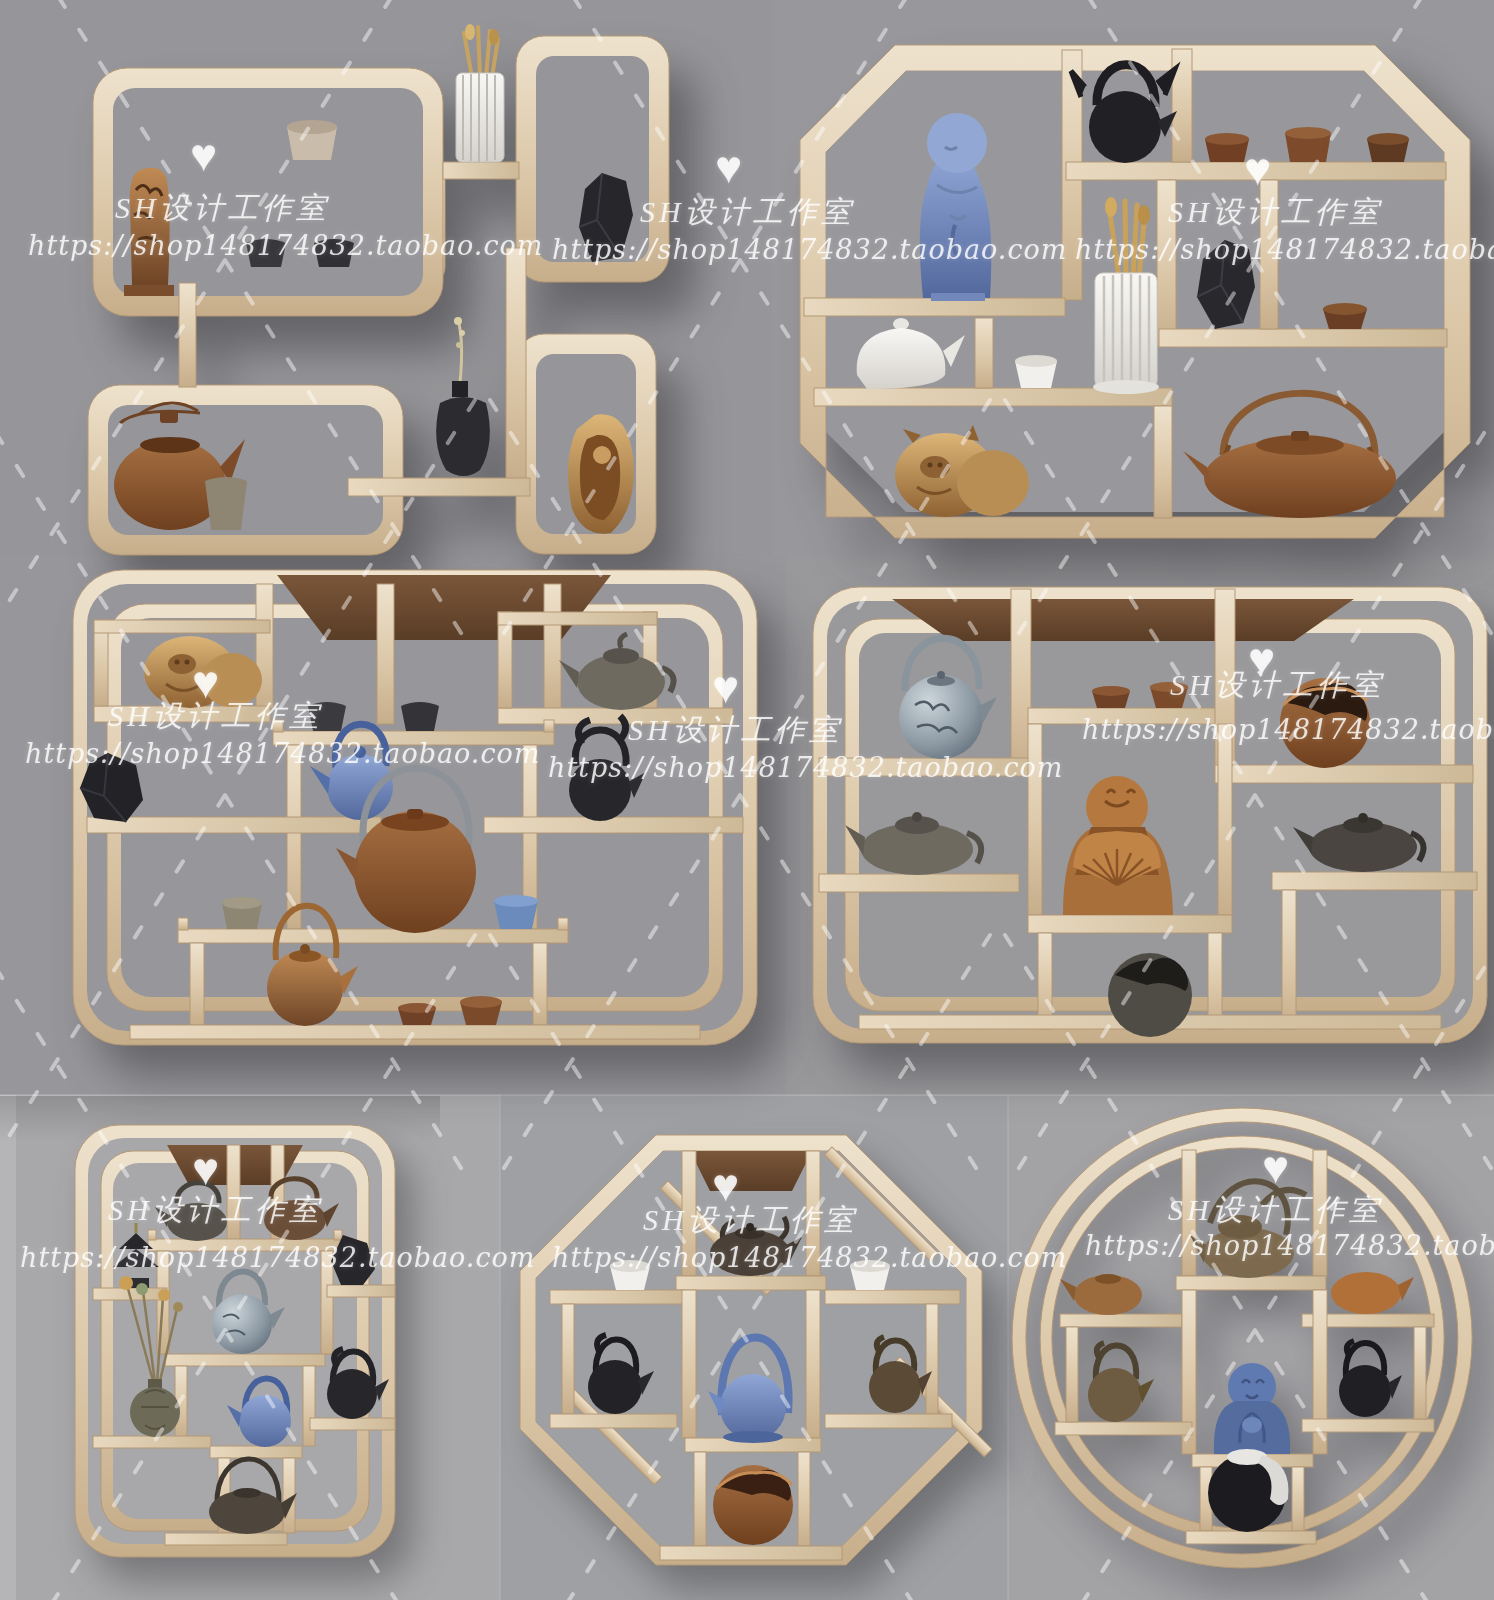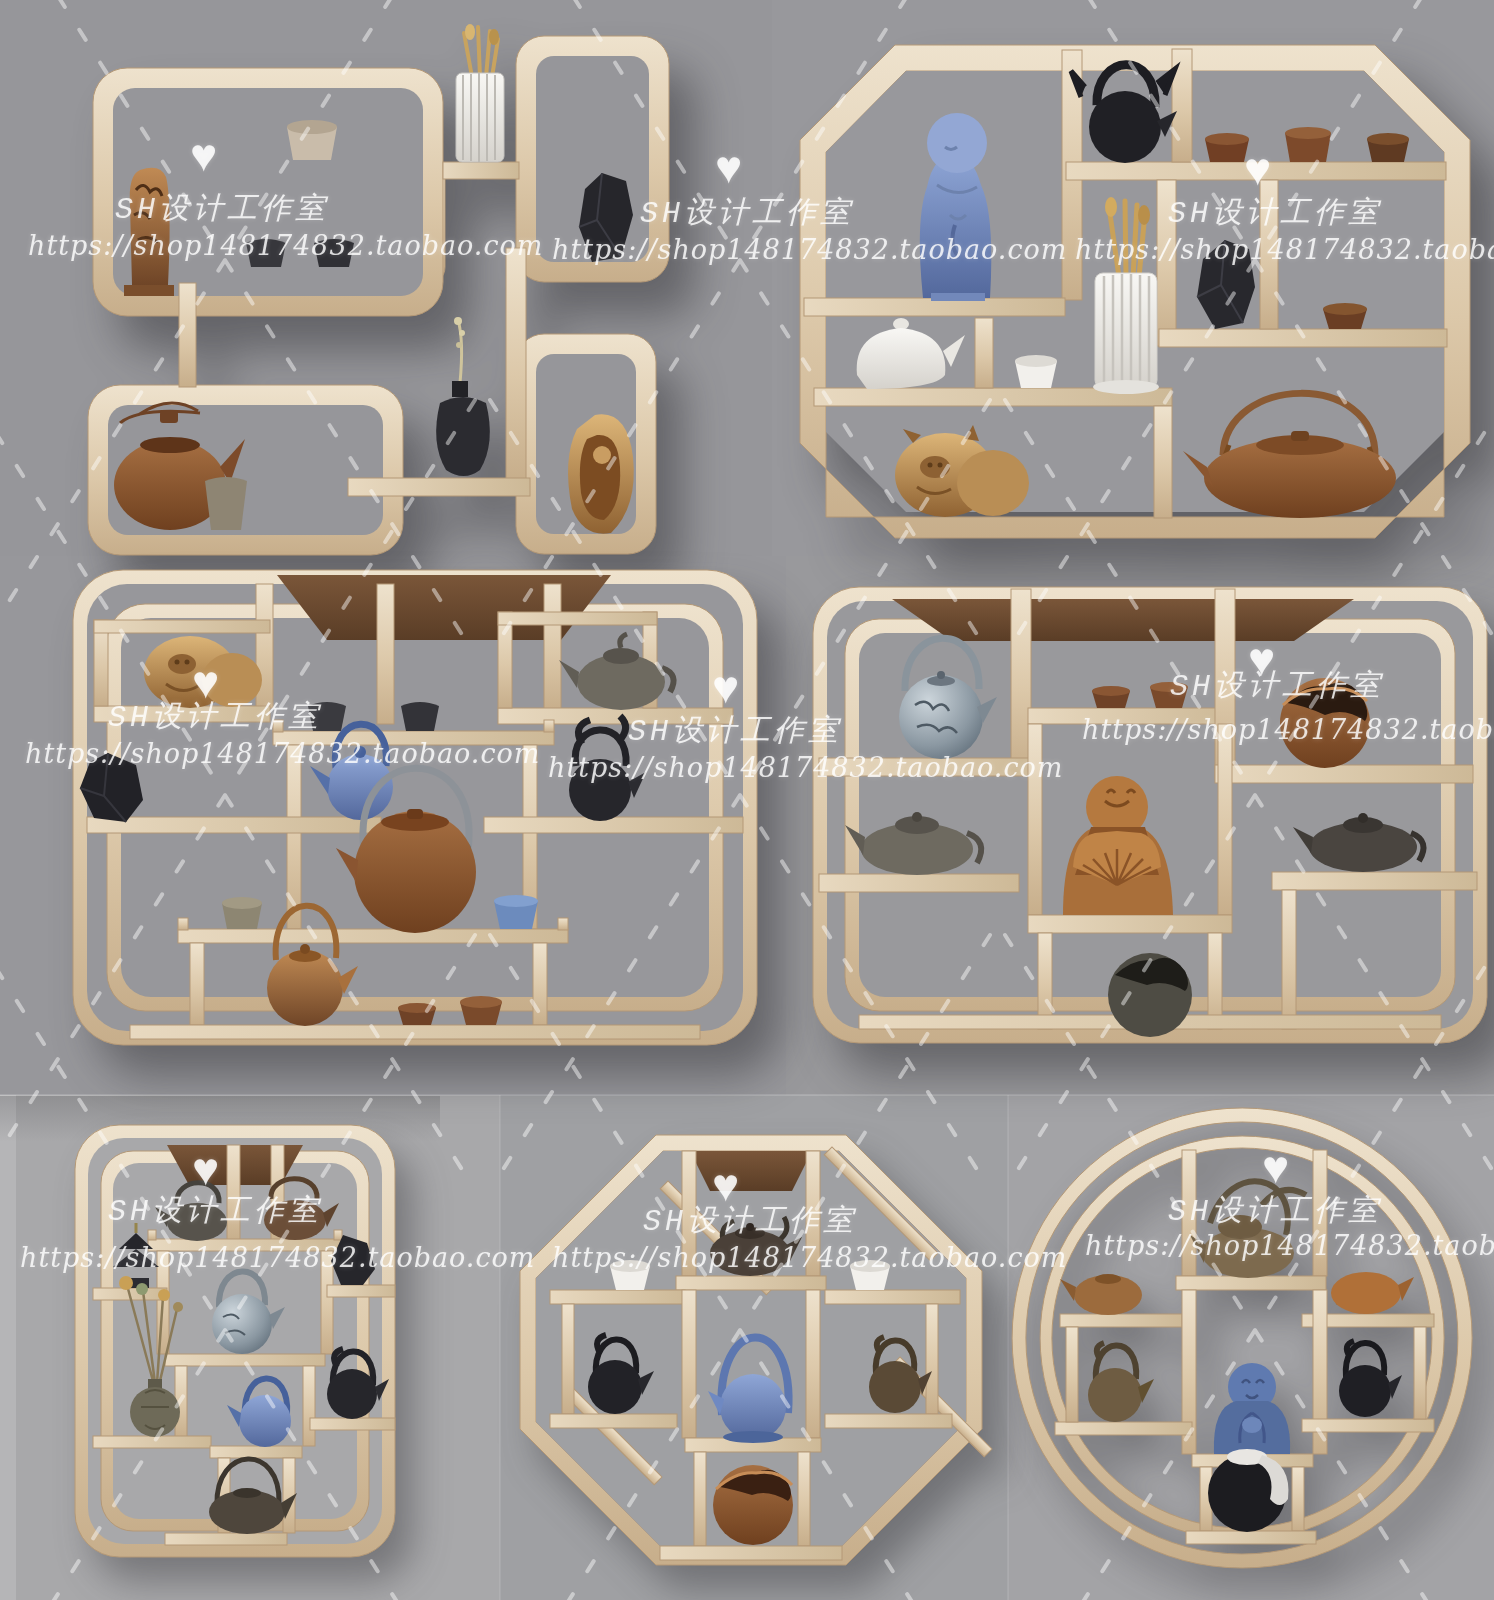--- a/index.html
+++ b/index.html
@@ -14,21 +14,21 @@
   .h1{fill:#96969a}.h2{fill:#98989c}.h3{fill:#97979b}.h4{fill:#99999c}
   .h5{fill:#a8a8aa}.h6{fill:#9fa0a3}
   .sh1{filter:drop-shadow(26px 34px 22px rgba(30,30,36,.42));}
   .sh2{filter:drop-shadow(30px 36px 24px rgba(30,30,36,.45));}
   .sh3{filter:drop-shadow(24px 30px 22px rgba(30,30,36,.42));}
   .sh4{filter:drop-shadow(18px 24px 18px rgba(40,40,46,.38));}
   
   .wm{position:absolute;color:rgba(255,255,255,.82);white-space:nowrap;z-index:40;
       text-shadow:0 0 5px rgba(255,255,255,.25);pointer-events:none;}
   .wm-heart{font-size:46px;color:rgba(255,255,255,.88);}
-  .wm-sh{font-family:Liberation Mono, monospace;font-style:italic;font-size:30px;letter-spacing:4px;}
+  .wm-sh{font-family:Liberation Serif, serif;font-style:italic;font-size:30px;letter-spacing:4px;}
   .wm-url{font-family:"DejaVu Serif",serif;font-style:italic;font-size:27px;letter-spacing:1px;}
   .seam-h{position:absolute;left:0;top:1094px;width:1494px;height:2px;background:rgba(255,255,255,.16);}
   .seam-v{position:absolute;top:1095px;width:2px;height:505px;background:rgba(255,255,255,.10);}
   .shadowband{position:absolute;left:0;top:1096px;width:440px;height:46px;
       background:linear-gradient(to bottom,rgba(20,20,24,.16),rgba(20,20,24,0));}
   .strip{position:absolute;left:0;top:1095px;width:16px;height:505px;background:#b5b5b7;}
 </style>
 </head>
 <body>
 

